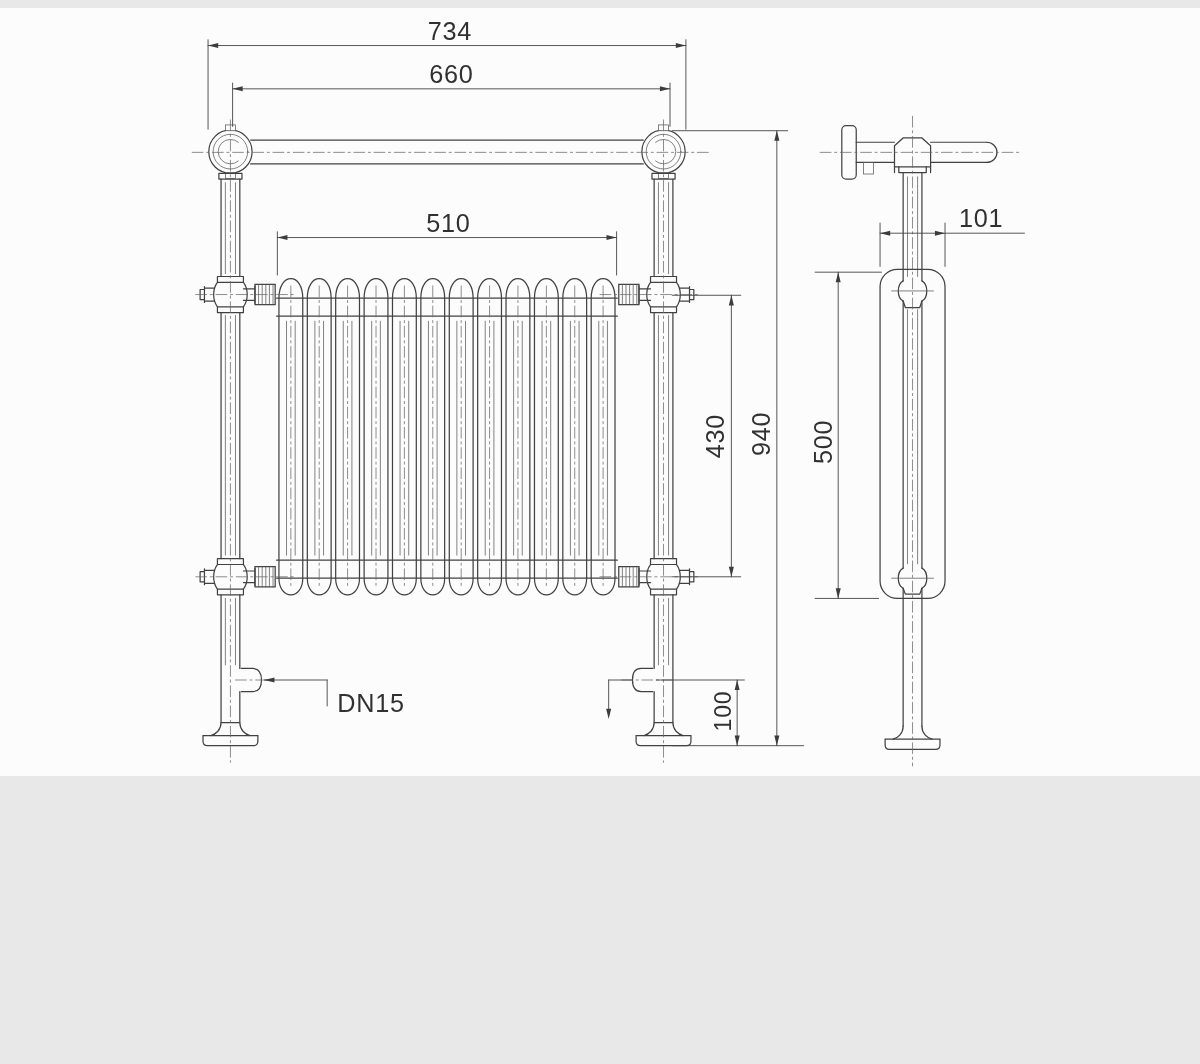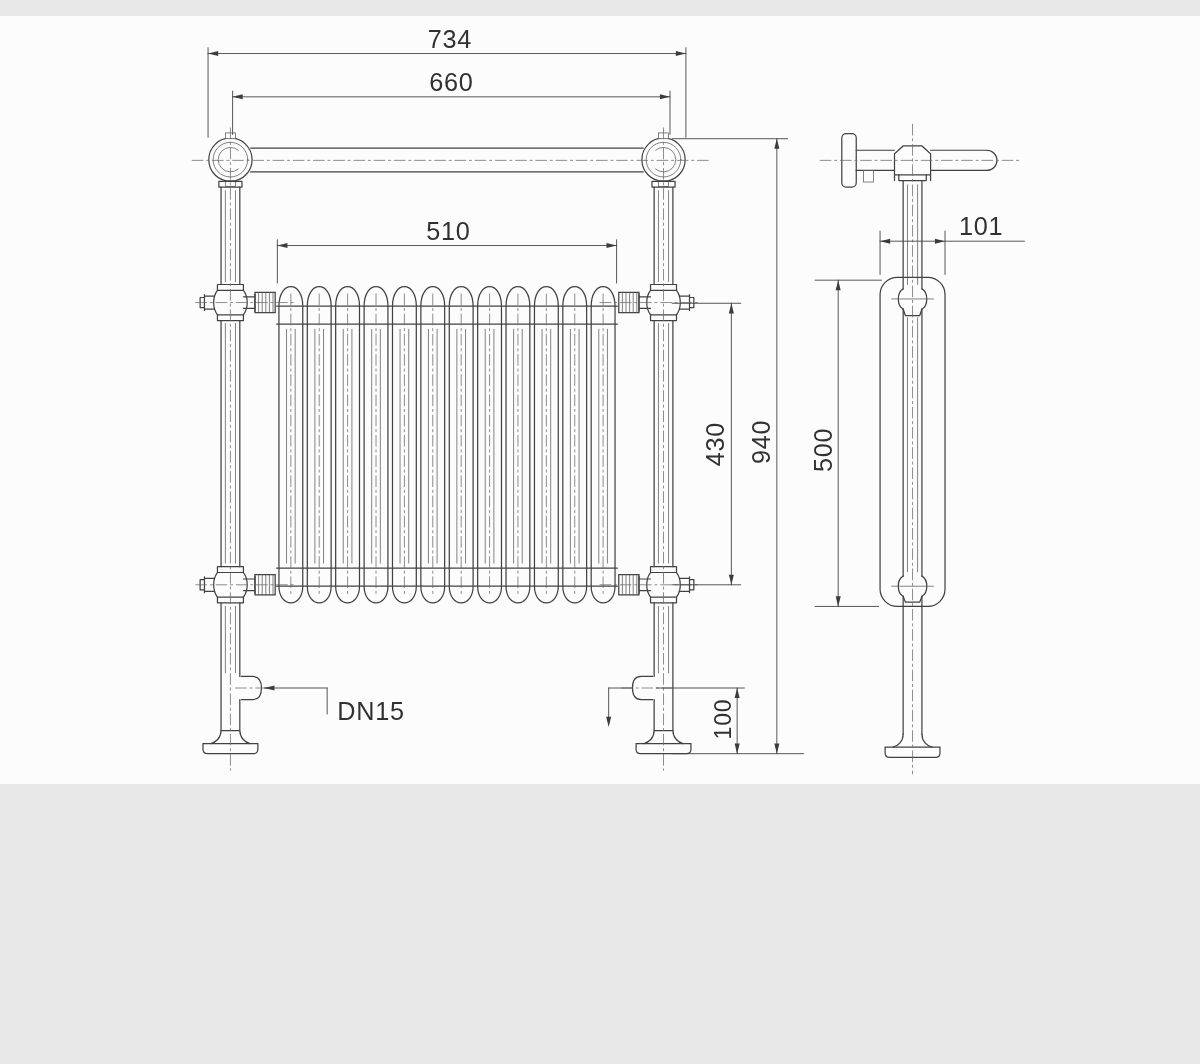--- a/index.html
+++ b/index.html
@@ -1,17 +1,17 @@
 <!DOCTYPE html>
 <html><head>
 <meta charset="utf-8">
 <style>
   html,body{margin:0;padding:0;background:#e8e8e8;}
   .stage{
-    position:relative;width:1200px;height:768px;margin:16px auto;
+    position:relative;width:1200px;height:768px;margin:8px auto;
     background:#fcfcfc;overflow:hidden;
     font-family:"Liberation Sans", sans-serif;
   }
   svg{position:absolute;left:0;top:0;width:100%;height:100%;}
   .ln{stroke:#414141;stroke-width:1.7;fill:none;stroke-linecap:round;}
   .lt{stroke:#5b5b5b;stroke-width:1.05;fill:none;stroke-linecap:round;}
   .dm{stroke:#444444;stroke-width:1.25;fill:none;stroke-linecap:round;}
   .cl{stroke:#6a6a6a;stroke-width:1.05;fill:none;stroke-dasharray:15 5 3 5;stroke-linecap:round;}
   .ar{fill:#3c3c3c;stroke:none;}
   .bgfill{fill:#fcfcfc;}

